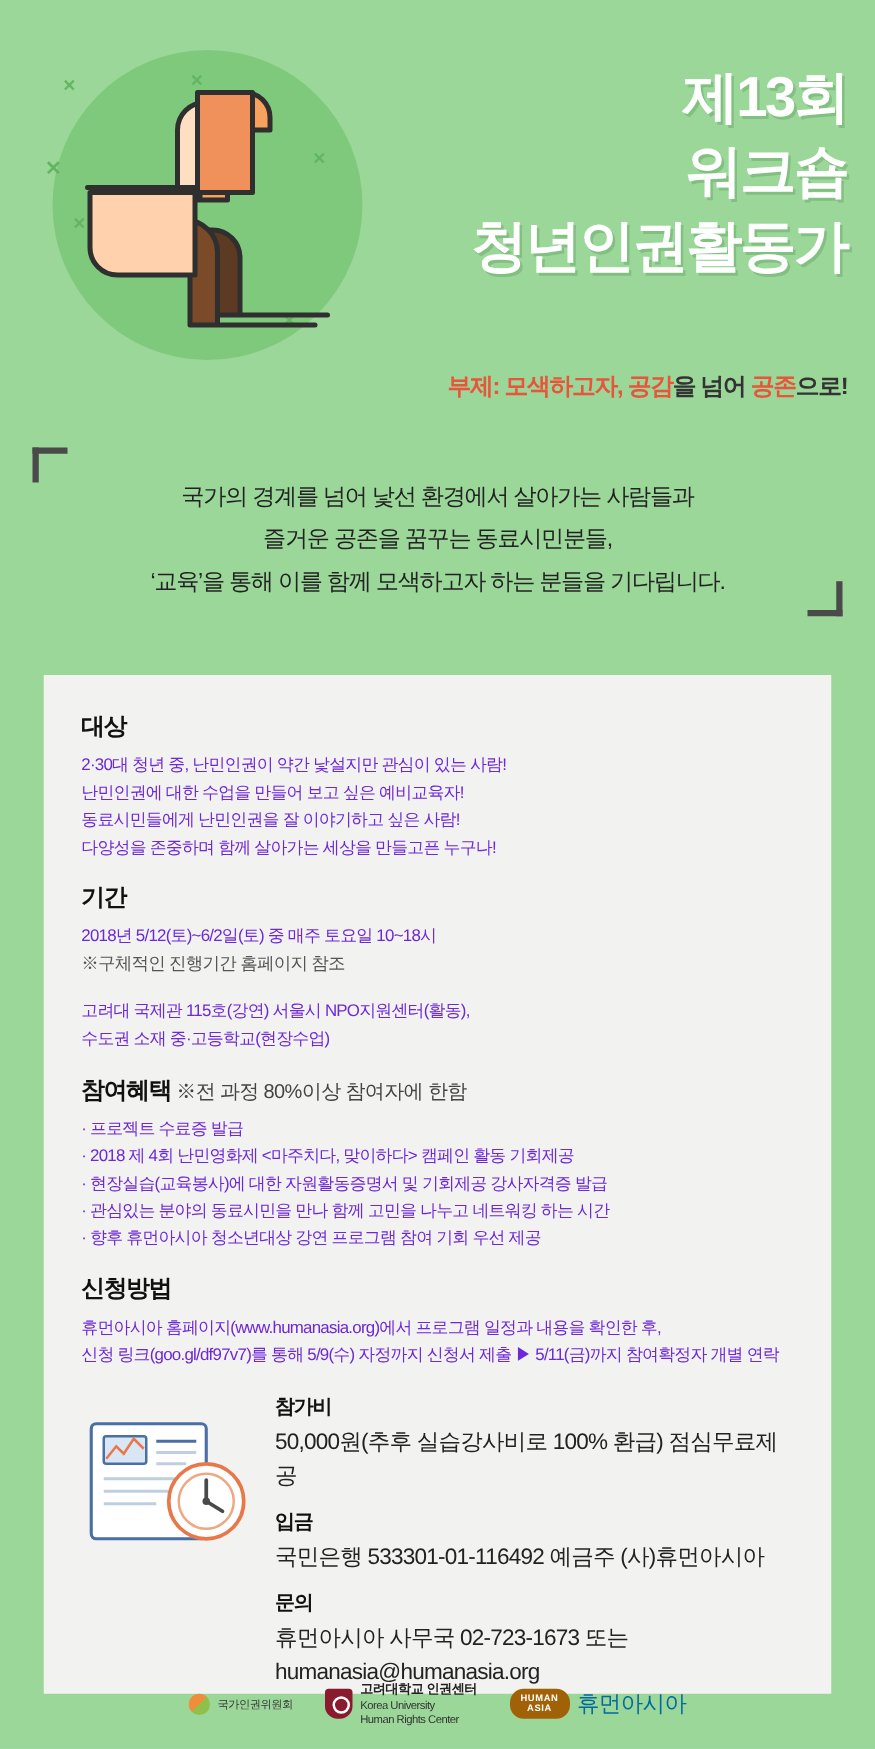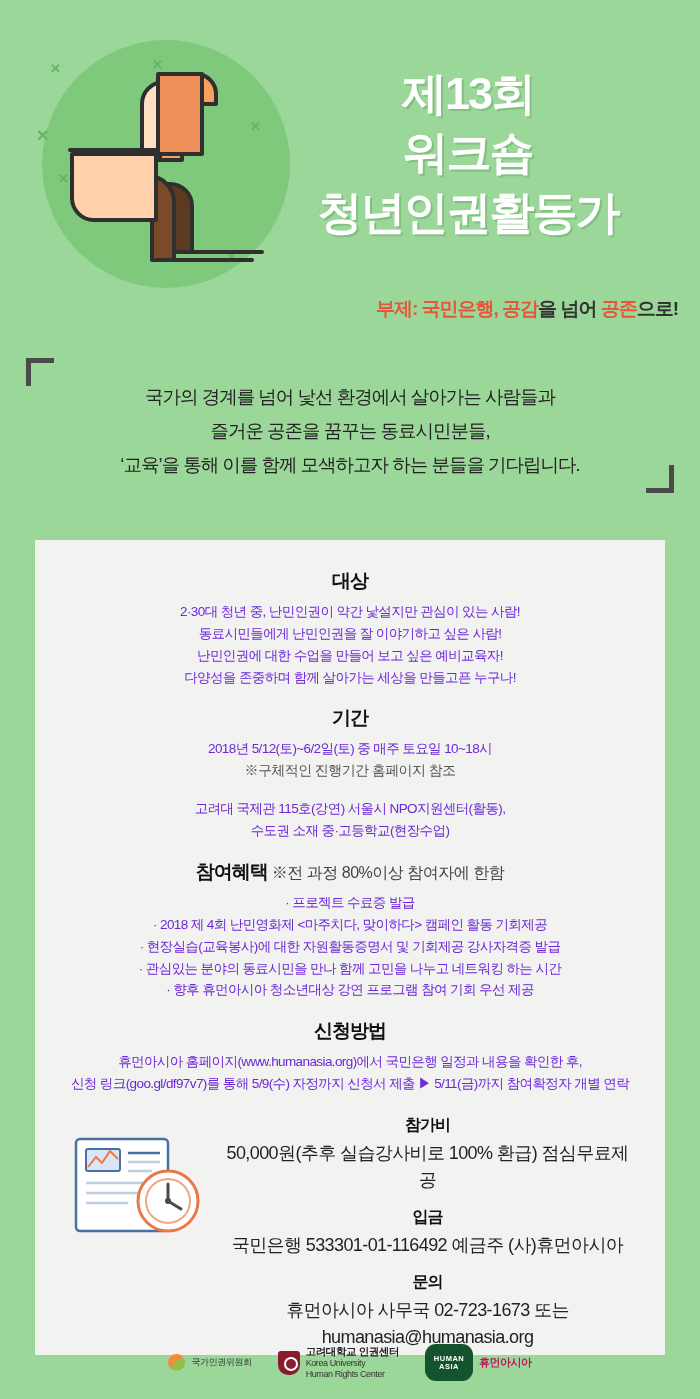--- a/index.html
+++ b/index.html
@@ -31,22 +31,22 @@
     position: absolute;
     color: #62b561;
     font-size: 13px;
     font-weight: bold;
     line-height: 1;
   }
   .handshake { position: absolute; left: 62px; top: 62px; width: 210px; height: 205px; }
 
   .title-block {
     position: absolute;
-    right: 22px; top: 64px;
-    text-align: center;
+    right: 22px; top: 48px;
+    text-align: right;
     width: 420px;
   }
   .title-line {
     font-size: 45px;
     font-weight: bold;
     color: #ffffff;
     letter-spacing: -2px;
     line-height: 1.32;
     text-shadow: 2px 2px 0 rgba(80,150,80,0.35);
   }
@@ -92,21 +92,20 @@
     font-weight: 500;
   }
 
   
   .card {
     position: absolute;
     left: 35px; top: 540px;
     width: 630px; height: 815px;
     background: #f2f2f0;
     padding: 28px 30px 10px 30px;
-    text-align: center;
   }
   .sec { margin-bottom: 17px; }
   .sec h3 {
     font-size: 19px;
     font-weight: bold;
     color: #111;
     letter-spacing: -1px;
     margin-bottom: 7px;
   }
   .sec h3 .note {
@@ -173,32 +172,32 @@
     border-radius: 3px 3px 10px 10px;
     position: relative;
   }
   .ku-mark::after {
     content: "";
     position: absolute; left: 6px; top: 6px;
     width: 10px; height: 10px;
     border: 2px solid #fff; border-radius: 50%;
   }
   .ha-mark {
-    width: 48px; height: 37px;
-    background: #14532d;
+    width: 48px; height: 24px;
+    background: #a16207;
     border-radius: 11px;
     color: #fff;
     font-size: 7.5px;
     font-weight: bold;
     display: flex; flex-direction: column;
     align-items: center; justify-content: center;
     line-height: 1.05;
     letter-spacing: 0.5px;
   }
-  .ha-name { font-size: 11px; font-weight: bold; color: #be185d; letter-spacing: -0.5px; }
+  .ha-name { font-size: 18px; font-weight: normal; color: #0369a1; letter-spacing: -0.5px; }
 </style>
 </head>
 <body>
 
 <div class="poster">
 
   <div class="header">
     <div class="circle"></div>
     <div class="spark" style="left:50px; top:62px;">✕</div>
     <div class="spark" style="left:152px; top:58px;">✕</div>
@@ -220,41 +219,41 @@
       <path d="M96 12 h44 v80 h-44z" fill="#f0915c" stroke="#2f2f2f" stroke-width="4" stroke-linejoin="round"></path>
     </svg>
 
     <div class="title-block">
       <div class="title-line">제13회</div>
       <div class="title-line">워크숍</div>
       <div class="title-line">청년인권활동가</div>
     </div>
 
     <div class="subtitle">
-      <span class="lbl">부제: </span><span class="hl">국민은행, 공감</span><span>을 넘어 </span><span class="hl">공존</span><span>으로!</span>
+      <span class="lbl">부제: </span><span class="hl">모색하고자, 공감</span><span>을 넘어 </span><span class="hl">공존</span><span>으로!</span>
     </div>
   </div>
 
   <div class="lead-wrap">
     <div class="bracket-tl"></div>
     <div class="bracket-br"></div>
     <div class="lead">
       <div>국가의 경계를 넘어 낯선 환경에서 살아가는 사람들과</div>
       <div>즐거운 공존을 꿈꾸는 동료시민분들,</div>
       <div>‘교육’을 통해 이를 함께 모색하고자 하는 분들을 기다립니다.</div>
     </div>
   </div>
 
   <div class="card">
 
     <div class="sec">
       <h3>대상</h3>
       <p>2·30대 청년 중, 난민인권이 약간 낯설지만 관심이 있는 사람!</p>
+      <p>난민인권에 대한 수업을 만들어 보고 싶은 예비교육자!</p>
       <p>동료시민들에게 난민인권을 잘 이야기하고 싶은 사람!</p>
-      <p>난민인권에 대한 수업을 만들어 보고 싶은 예비교육자!</p>
       <p>다양성을 존중하며 함께 살아가는 세상을 만들고픈 누구나!</p>
     </div>
 
     <div class="sec">
       <h3>기간</h3>
       <p>2018년 5/12(토)~6/2일(토) 중 매주 토요일 10~18시</p>
       <p class="small">※구체적인 진행기간 홈페이지 참조</p>
     </div>
 
     <div class="sec">
@@ -266,21 +265,21 @@
       <h3><span>참여혜택</span><span class="note">※전 과정 80%이상 참여자에 한함</span></h3>
       <p>· 프로젝트 수료증 발급</p>
       <p>· 2018 제 4회 난민영화제 &lt;마주치다, 맞이하다&gt; 캠페인 활동 기회제공</p>
       <p>· 현장실습(교육봉사)에 대한 자원활동증명서 및 기회제공 강사자격증 발급</p>
       <p>· 관심있는 분야의 동료시민을 만나 함께 고민을 나누고 네트워킹 하는 시간</p>
       <p>· 향후 휴먼아시아 청소년대상 강연 프로그램 참여 기회 우선 제공</p>
     </div>
 
     <div class="sec">
       <h3>신청방법</h3>
-      <p>휴먼아시아 홈페이지(www.humanasia.org)에서 국민은행 일정과 내용을 확인한 후,</p>
+      <p>휴먼아시아 홈페이지(www.humanasia.org)에서 프로그램 일정과 내용을 확인한 후,</p>
       <p>신청 링크(goo.gl/df97v7)를 통해 5/9(수) 자정까지 신청서 제출 ▶ 5/11(금)까지 참여확정자 개별 연락</p>
     </div>
 
     <div class="fee-area">
       <div class="fee-illu">
         <svg viewBox="0 0 150 110" width="150" height="110">
           <rect x="8" y="8" width="92" height="92" rx="4" fill="#ffffff" stroke="#4a6fa5" stroke-width="2.5"></rect>
           <rect x="18" y="18" width="34" height="22" rx="2" fill="#d9e6f5" stroke="#4a6fa5" stroke-width="2"></rect>
           <polyline points="20,36 28,26 34,32 42,20 50,28" fill="none" stroke="#e8784a" stroke-width="2"></polyline>
           <line x1="60" y1="22" x2="92" y2="22" stroke="#4a6fa5" stroke-width="2.5"></line>

